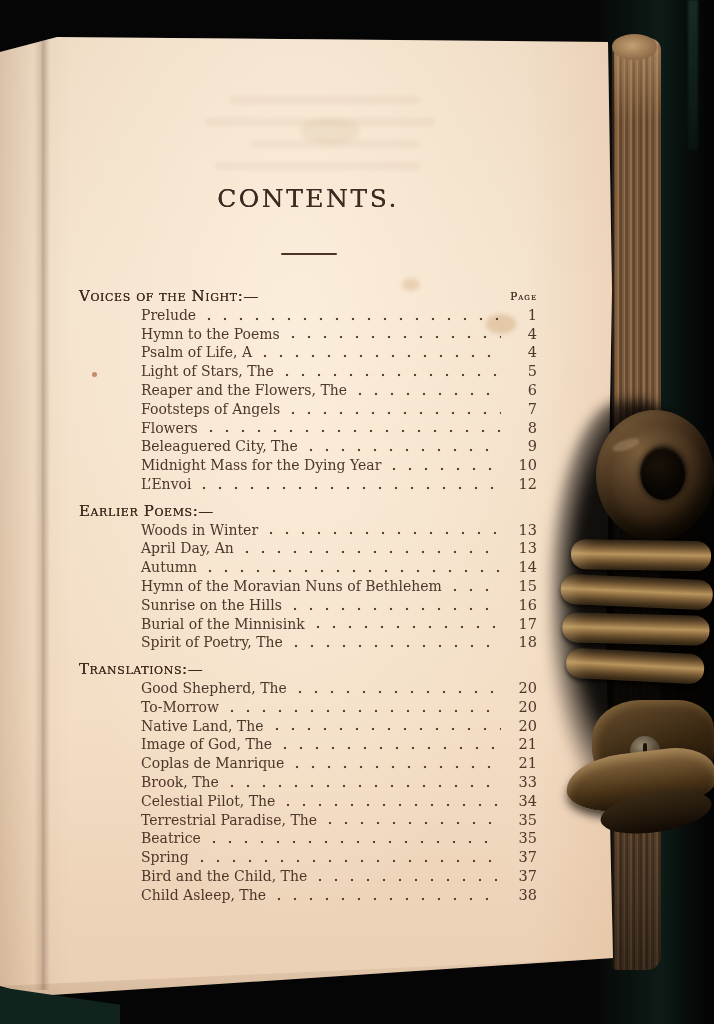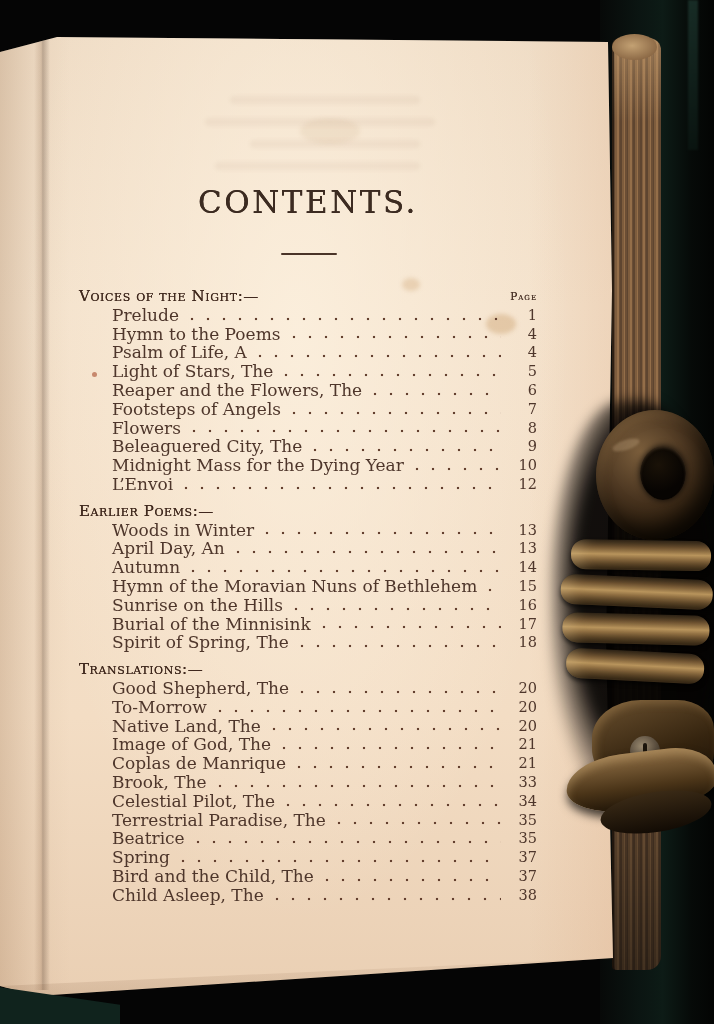--- a/index.html
+++ b/index.html
@@ -59,41 +59,41 @@
   .stain-3{left:92px;top:372px;width:5px;height:5px;background:rgba(160,60,30,.55);filter:blur(.5px);}
   .stain-4{left:300px;top:118px;width:60px;height:26px;background:rgba(180,135,85,.10);}
   
   .cover-bl{
     position:absolute;left:0;top:978px;width:120px;height:46px;background:#10231d;
     clip-path:polygon(0 20%,100% 58%,100% 100%,0 100%);
   }
   
   .title{
     position:absolute;left:78px;top:184px;width:460px;
-    text-align:center;font-size:31px;letter-spacing:2.5px;color:#3c2b21;
+    text-align:center;font-size:25px;letter-spacing:2.5px;color:#3c2b21;
     text-shadow:0 0 .4px #3c2b21;
   }
   .rule{
     position:absolute;left:281px;top:253px;width:56px;height:2px;background:#4a3428;border-radius:1px;
   }
   .toc{
     position:absolute;left:79px;top:287px;width:458px;color:#4b3429;
   }
   .row{display:flex;align-items:flex-start;height:18.8px;line-height:18.8px;}
   .row.gap{margin-top:8px;}
   .row.entry{padding-left:33px;}
   .sec{
     font-variant:small-caps;font-size:15px;letter-spacing:.6px;color:#40291e;
     text-shadow:0 0 .3px #40291e;white-space:nowrap;
   }
   .pagelabel{
     margin-left:auto;font-variant:small-caps;font-size:10.5px;letter-spacing:1px;color:#4b3429;
     text-shadow:0 0 .3px #4b3429;
   }
-  .t{font-size:17px;white-space:nowrap;color:#4e362b;}
+  .t{font-size:14px;white-space:nowrap;color:#4e362b;margin-left:29px;}
   .leader{
     flex:1;height:5px;align-self:flex-end;margin:0 6px 3px 9px;
     background-image:radial-gradient(circle at 2px 2px,#64402f 1.25px,rgba(0,0,0,0) 1.6px);
     background-size:16px 5px;background-repeat:repeat-x;background-position:2px 0;
   }
   .p{width:30px;text-align:right;font-size:14.5px;color:#4e362b;}
   
   .clasp-shadow{
     position:absolute;left:550px;top:400px;width:164px;height:418px;border-radius:45%;
     background:radial-gradient(ellipse at 60% 45%,rgba(5,3,2,.95) 52%,rgba(5,3,2,0) 76%);
@@ -254,21 +254,21 @@
           <span class="t">Sunrise on the Hills</span>
           <span class="leader"></span>
           <span class="p">16</span>
         </div>
         <div class="row entry">
           <span class="t">Burial of the Minnisink</span>
           <span class="leader"></span>
           <span class="p">17</span>
         </div>
         <div class="row entry">
-          <span class="t">Spirit of Spring, The</span>
+          <span class="t">Spirit of Poetry, The</span>
           <span class="leader"></span>
           <span class="p">18</span>
         </div>
         <div class="row head gap">
           <span class="sec">Translations:—</span>
         </div>
         <div class="row entry">
           <span class="t">Good Shepherd, The</span>
           <span class="leader"></span>
           <span class="p">20</span>

